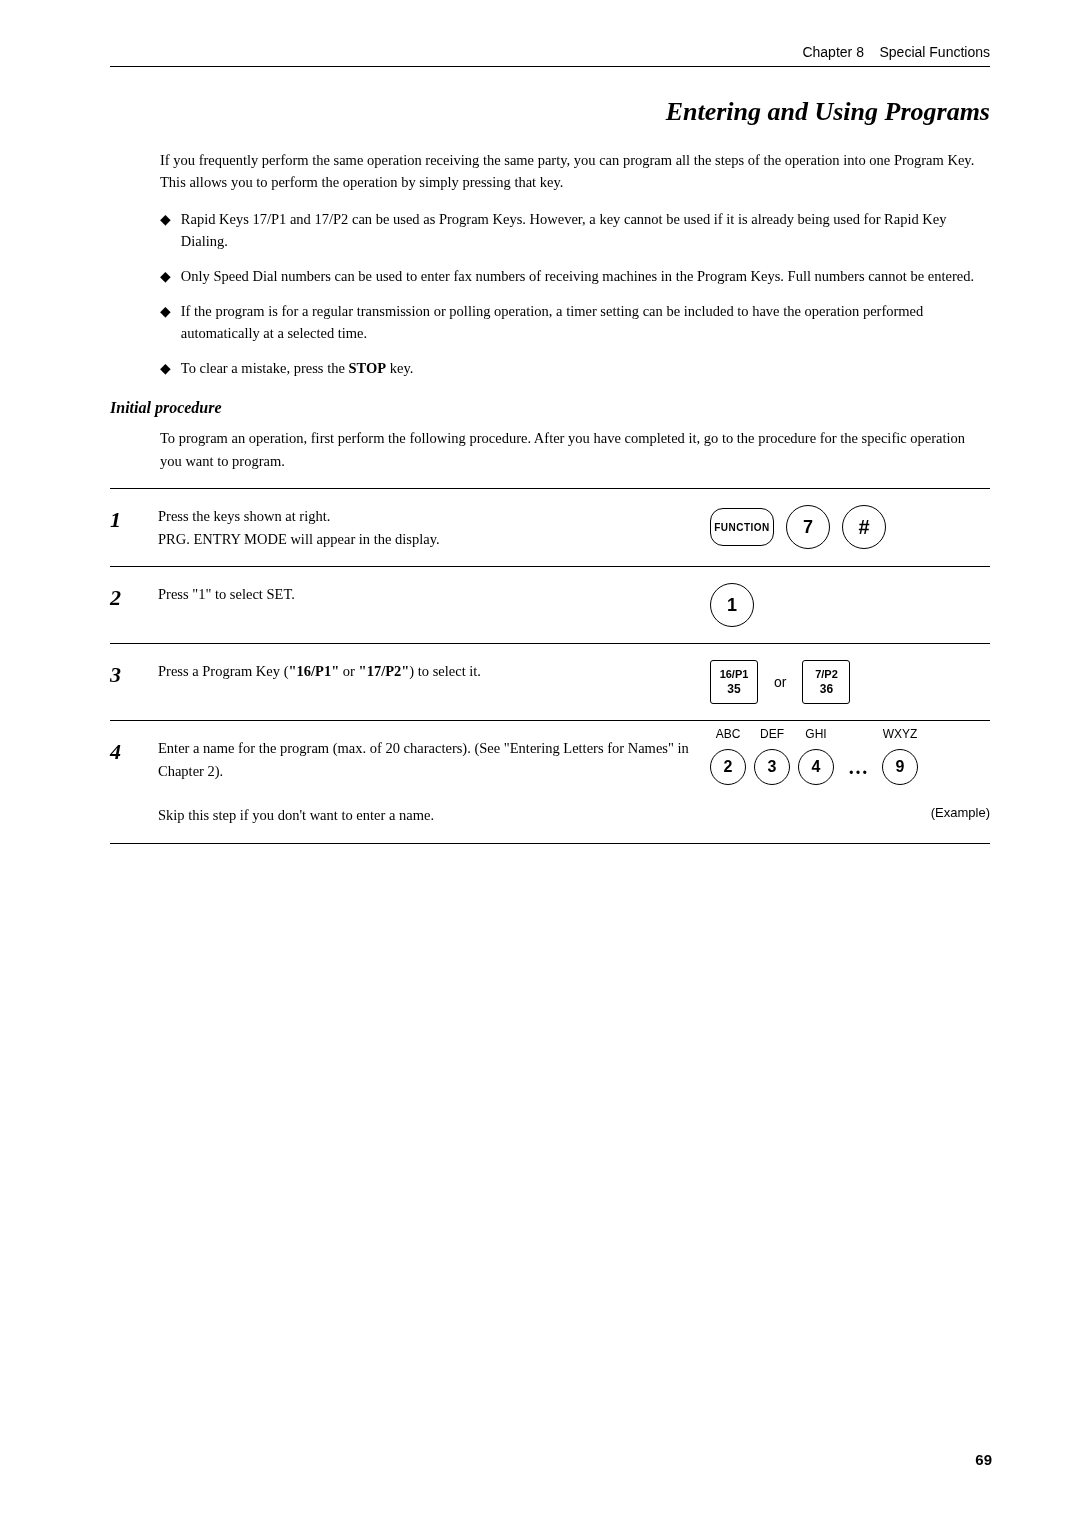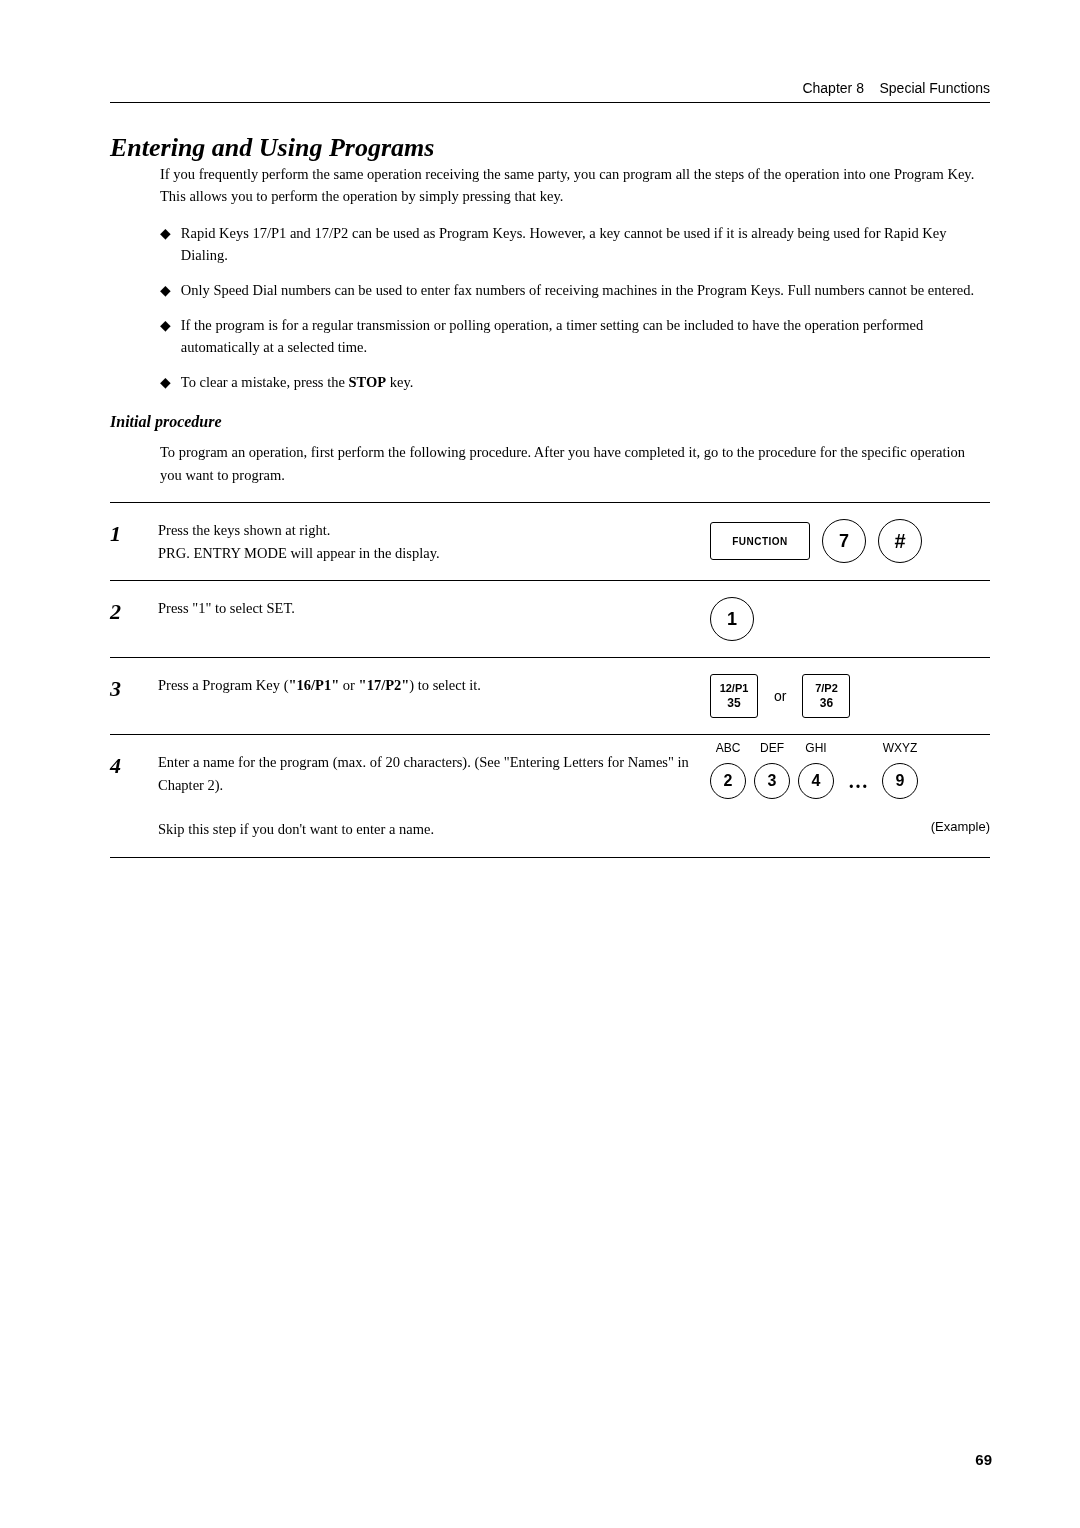--- a/index.html
+++ b/index.html
@@ -9,21 +9,21 @@
       font-size: 15px;
       color: #000;
       width: 1080px;
       min-height: 1528px;
       position: relative;
     }
 
     .page {
       width: 1080px;
       min-height: 1528px;
-      padding: 80px 90px 80px 110px;
+      padding: 44px 90px 80px 110px;
       position: relative;
     }
 
     
     .page-header {
       display: flex;
       justify-content: flex-end;
       align-items: center;
       border-bottom: 1.5px solid #000;
       padding-bottom: 6px;
@@ -33,21 +33,23 @@
     .header-text {
       font-size: 14px;
       font-family: Arial, Helvetica, sans-serif;
     }
 
     
     .section-title {
       font-size: 26px;
       font-style: italic;
       font-weight: bold;
+      margin-bottom: 22px;
       font-family: 'Times New Roman', Times, serif;
+      text-align: right;
     }
 
     
     .body-text {
       font-size: 14.5px;
       line-height: 1.55;
       margin-left: 50px;
       margin-bottom: 14px;
     }
 
@@ -156,23 +158,23 @@
 
     .key-circle-small {
       border-radius: 50%;
       width: 36px;
       height: 36px;
       font-size: 16px;
       font-weight: bold;
     }
 
     .key-function {
-      width: 100px;
+      width: 64px;
       height: 38px;
-      border-radius: 3px;
+      border-radius: 13px;
       font-size: 11px;
       letter-spacing: 0.5px;
     }
 
     .key-rect {
       border-radius: 3px;
       padding: 2px 6px;
       flex-direction: column;
       min-width: 48px;
       height: 44px;
@@ -317,21 +319,21 @@
     </div>
 
     <div class="step-row">
       <div class="step-number">3</div>
       <div class="step-text">
         Press a Program Key (<strong>"16/P1"</strong> or <strong>"17/P2"</strong>) to select it.
       </div>
       <div class="step-visual" style="align-items:center; gap:16px;">
 
         <div class="key-btn key-rect">
-          <span class="key-rect-label">12/P1</span>
+          <span class="key-rect-label">16/P1</span>
           <span class="key-rect-number">35</span>
         </div>
         <span class="or-text">or</span>
 
         <div class="key-btn key-rect">
           <span class="key-rect-label">7/P2</span>
           <span class="key-rect-number">36</span>
         </div>
       </div>
     </div>

